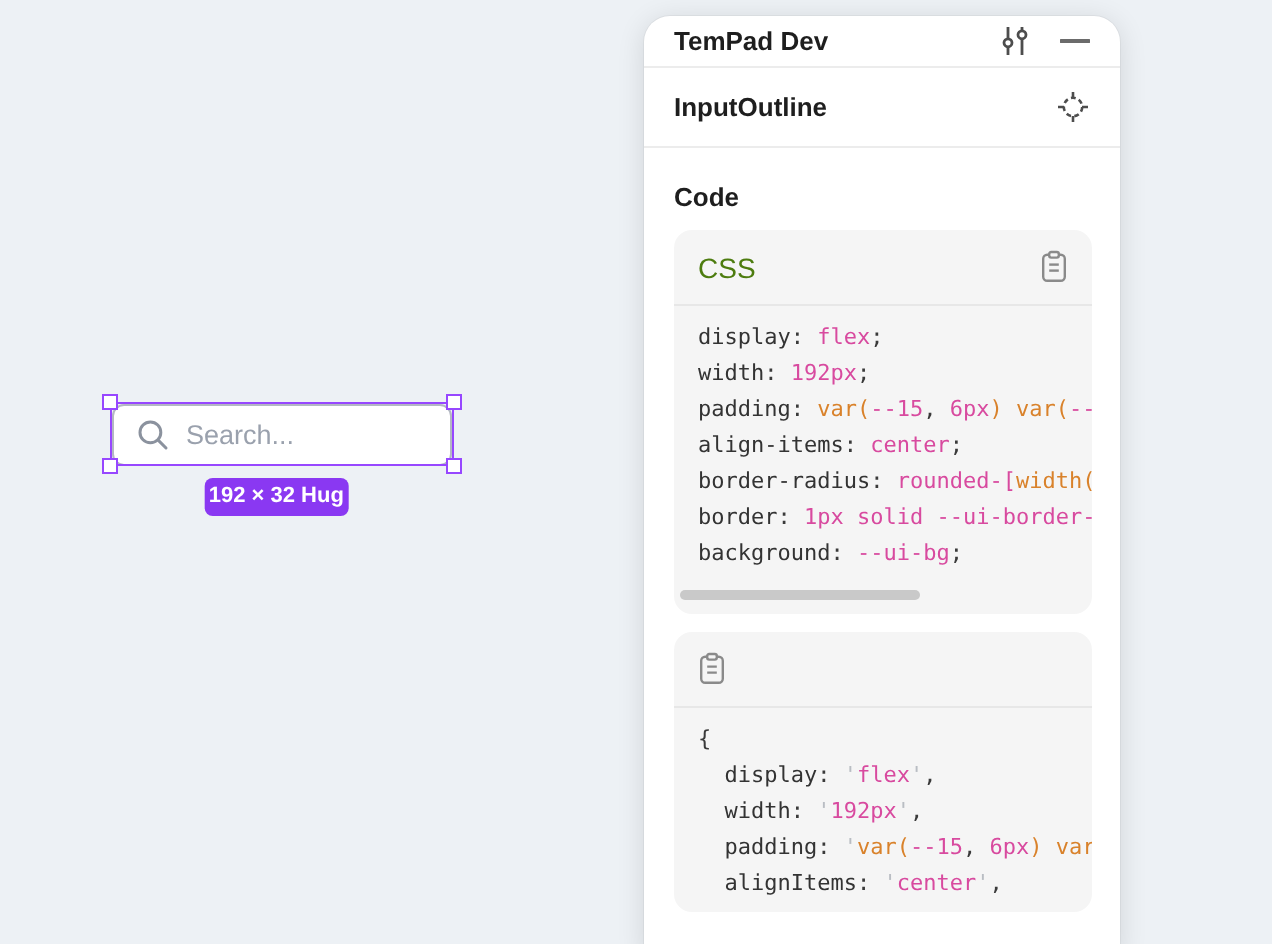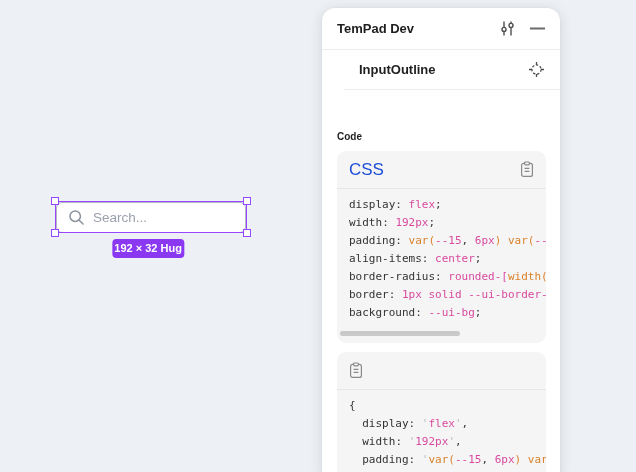--- a/index.html
+++ b/index.html
@@ -10,21 +10,21 @@
     position: relative;
     color: #1e1e1e;
   }
 
   
   .canvas { position: absolute; inset: 0; }
 
   .selection-wrap {
     position: absolute;
     left: 56px; top: 202px;
-    width: 190px; height: 31px;
+    width: 170px; height: 31px;
   }
   .search-box {
     position: absolute; inset: 0;
     background: #ffffff;
     border: 1px solid #b3b8c2;
     border-radius: 6px;
     display: flex; align-items: center;
     gap: 8px;
     padding: 0 11px;
   }
@@ -72,44 +72,44 @@
     background: #ffffff;
     border-radius: 13px 13px 0 0;
     box-shadow: 0 2px 14px rgba(0,0,0,.12), 0 0 0 .5px rgba(0,0,0,.04);
     overflow: hidden;
   }
   .panel-row {
     display: flex; align-items: center;
     padding: 0 15px;
     border-bottom: 1px solid #ececec;
   }
-  .panel-header { height: 42px; align-items: center; }
+  .panel-header { height: 26px; align-items: center; }
   .panel-title { font-size: 13px; font-weight: bold; flex: 1; }
   .header-icons { display: flex; align-items: center; gap: 14px; }
   .icon-btn { display: flex; align-items: center; justify-content: center; cursor: default; }
 
-  .component-row { height: 40px; margin-left: 22px; }
+  .component-row { height: 40px; }
   .component-name { font-size: 13px; font-weight: bold; flex: 1; }
 
   .code-section { padding: 17px 14px 0 15px; }
-  .section-label { font-size: 10px; font-weight: bold; margin-bottom: 9px; margin-top: 24px; }
+  .section-label { font-size: 13px; font-weight: bold; margin-bottom: 9px; }
 
   .code-block {
     background: #f5f5f5;
     border-radius: 9px;
     margin-bottom: 9px;
     overflow: hidden;
   }
   .code-block-header {
     height: 38px;
     display: flex; align-items: center;
     padding: 0 12px;
     border-bottom: 1px solid #e7e7e7;
   }
-  .code-block-label { flex: 1; font-size: 17px; color: #1d4ed8; }
+  .code-block-label { flex: 1; font-size: 14px; color: #4d7c0f; }
   .code-body {
     padding: 7px 0 5px 12px;
     overflow: hidden;
   }
   .code-line {
     font-family: "DejaVu Sans Mono", "Liberation Mono", monospace;
     font-size: 11px;
     line-height: 18px;
     white-space: pre;
   }

